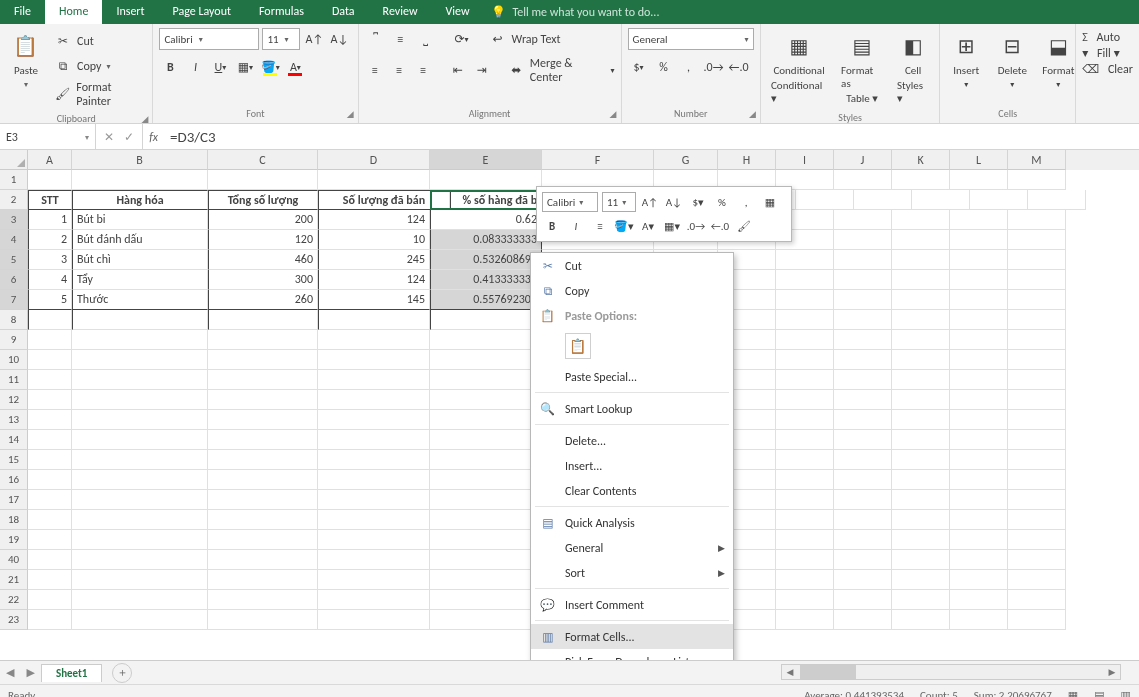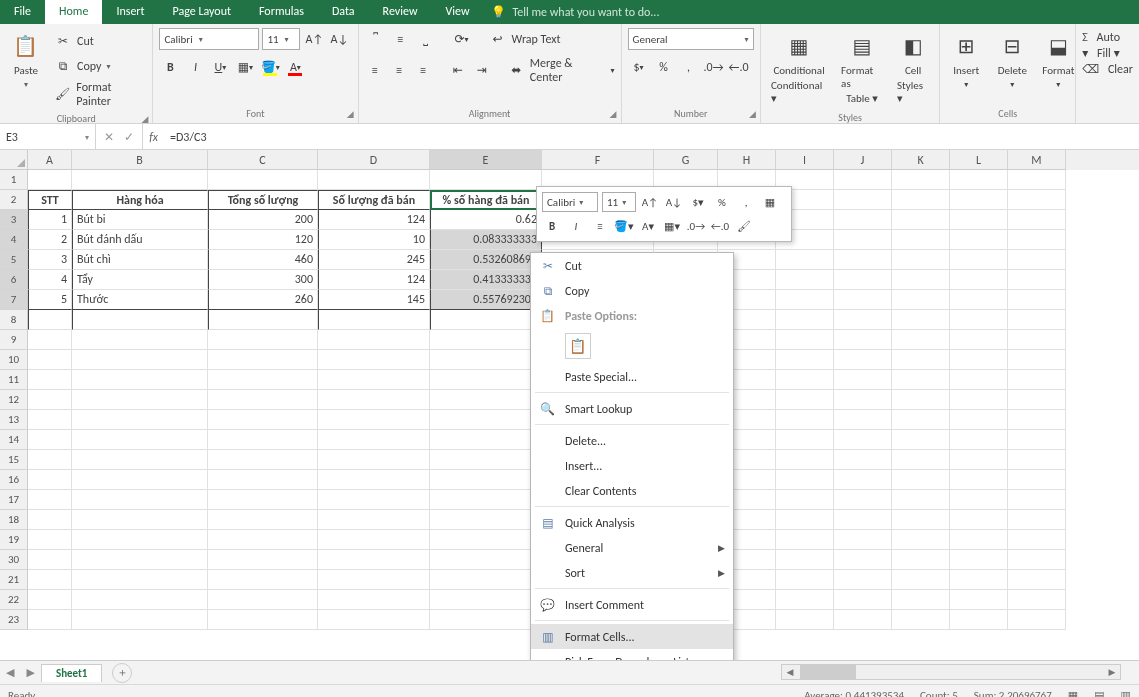--- a/index.html
+++ b/index.html
@@ -24,21 +24,21 @@
 .sm { width:22px; height:22px; display:flex; align-items:center; justify-content:center; font-size:12px; border:1px solid transparent; }
 .sel { height:22px; border:1px solid #ababab; background:#fff; display:flex; align-items:center; padding:0 4px; font-size:11px; }
 .sel .dd { margin-left:6px; color:#666; font-size:8px; }
 
 
 .fbar { height: 26px; border-bottom:1px solid #d4d4d4; display:flex; align-items:stretch;}
 .namebox { width:96px; border-right:1px solid #d4d4d4; display:flex; align-items:center; padding:0 6px; font-size:12px; justify-content:space-between;}
 .namebox .dd { color:#888; font-size:8px; }
 .fbbtns { display:flex; align-items:center; padding:0 8px; gap:10px; color:#999; border-right:1px solid #d4d4d4;}
 .fxlabel { font-style:italic; font-size:12px; color:#666; padding:0 6px; display:flex; align-items:center;}
-.finput { flex:1; display:flex; align-items:center; padding:0 6px; font-size:12px; }
+.finput { flex:1; display:flex; align-items:center; padding:0 6px; font-size:15px; }
 
 
 .grid-wrap { position:relative; height: 510px; overflow:hidden; }
 .selectall { position:absolute; left:0; top:0; width:28px; height:20px; background:#f0f0f0; border-right:1px solid #ccc; border-bottom:1px solid #ccc; }
 .selectall::after { content:""; position:absolute; right:2px; bottom:2px; border-style:solid; border-width:0 0 8px 8px; border-color:transparent transparent #b0b0b0 transparent; }
 .colheads { position:absolute; left:28px; top:0; right:0; height:20px; display:flex; background:#f0f0f0; }
 .ch { border-right:1px solid #d4d4d4; border-bottom:1px solid #ccc; text-align:center; font-size:12px; color:#555; line-height:20px; }
 .ch.sel-head { background:#d6d6d6; }
 .rowheads { position:absolute; left:0; top:20px; width:28px; }
 .rh { height:20px; border-bottom:1px solid #d4d4d4; border-right:1px solid #ccc; text-align:center; font-size:11px; color:#555; background:#f0f0f0; line-height:20px;}
@@ -314,21 +314,21 @@
       <div class="rh">10</div>
       <div class="rh">11</div>
       <div class="rh">12</div>
       <div class="rh">13</div>
       <div class="rh">14</div>
       <div class="rh">15</div>
       <div class="rh">16</div>
       <div class="rh">17</div>
       <div class="rh">18</div>
       <div class="rh">19</div>
-      <div class="rh">30</div>
+      <div class="rh">40</div>
       <div class="rh">21</div>
       <div class="rh">22</div>
       <div class="rh">23</div>
     </div>
   <div class="cells" id="cells">
       <div class="row">
         <div class="cell" style="width: 44px;"></div>
         <div class="cell" style="width: 136px;"></div>
         <div class="cell" style="width: 110px;"></div>
         <div class="cell" style="width: 112px;"></div>
@@ -339,21 +339,21 @@
         <div class="cell" style="width: 58px;"></div>
         <div class="cell" style="width: 58px;"></div>
         <div class="cell" style="width: 58px;"></div>
         <div class="cell" style="width: 58px;"></div>
         <div class="cell" style="width: 58px;"></div>
       </div>
       <div class="row">
         <div class="cell bold center btop bbot bleft" style="width: 44px;">STT</div>
         <div class="cell bold center btop bbot bleft" style="width: 136px;">Hàng hóa</div>
         <div class="cell bold center btop bbot bleft" style="width: 110px;">Tổng số lượng</div>
-        <div class="cell bold center btop bbot bleft" style="width: 112px;">Số lượng đã bán</div>
+        <div class="cell bold center btop bbot bleft" style="width: 132px;">Số lượng đã bán</div>
         <div class="cell bold center btop bbot bleft bright" style="width: 112px;">% số hàng đã bán</div>
         <div class="cell" style="width: 112px;"></div>
         <div class="cell" style="width: 64px;"></div>
         <div class="cell" style="width: 58px;"></div>
         <div class="cell" style="width: 58px;"></div>
         <div class="cell" style="width: 58px;"></div>
         <div class="cell" style="width: 58px;"></div>
         <div class="cell" style="width: 58px;"></div>
         <div class="cell" style="width: 58px;"></div>
       </div>

